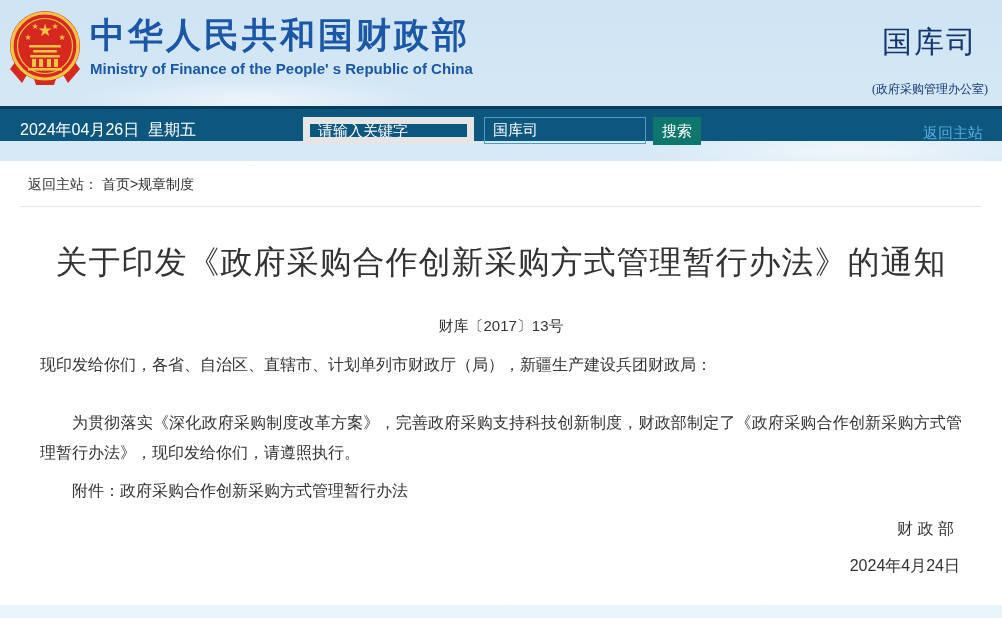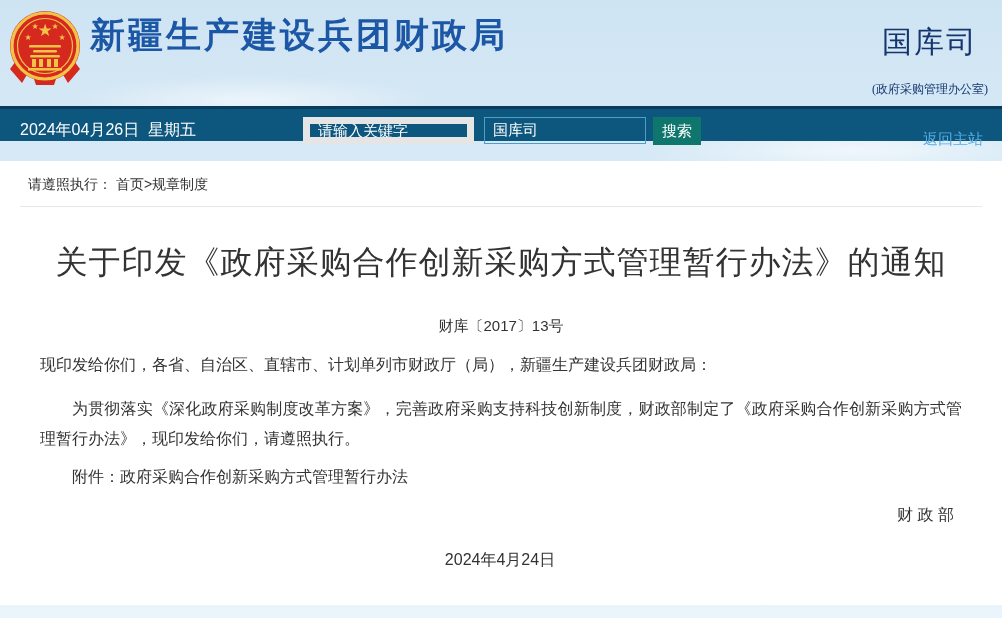--- a/index.html
+++ b/index.html
@@ -86,21 +86,21 @@
   }
   .nav-search-btn {
     position: absolute; left: 653px; top: 8px;
     width: 48px; height: 28px;
     background: #0f766e;
     border: none; color: #ffffff; font-size: 15px;
     cursor: pointer;
     font-family: "Liberation Sans", sans-serif;
   }
   .nav-home-link {
-    position: absolute; right: 19px; top: 9px; height: 42px;
+    position: absolute; right: 19px; top: 3px; height: 42px;
     display: flex; align-items: center;
     color: #57ace0; font-size: 15px;
     text-decoration: none; cursor: pointer;
   }
 
   
   .sky-band { height: 20px; flex: 0 0 auto; }
 
   
   .main {
@@ -128,39 +128,39 @@
   .doc-number {
     margin-top: 32px;
     text-align: center;
     font-size: 15px; color: #333333;
   }
   .salutation {
     margin-top: 17px;
     font-size: 16px; line-height: 24px;
   }
   .body-para {
-    margin-top: 17px;
+    margin-top: 31px;
     font-size: 16px; line-height: 30px;
     text-indent: 2em;
     text-align: justify;
   }
   .attachment-line {
     margin-top: 11px;
     font-size: 16px; line-height: 24px;
     text-indent: 2em;
   }
   .attachment-name { cursor: pointer; }
   .signature {
     margin-top: 16px;
     text-align: right; padding-right: 8px;
     font-size: 16px;
   }
   .sign-date {
-    margin-top: 24px;
-    text-align: center; padding-right: 2px;
+    margin-top: 16px;
+    text-align: right; padding-right: 2px;
     font-size: 16px;
   }
 </style>
 </head>
 <body>
 
 <div class="page">
 
   <div class="header">
     <svg class="emblem" viewBox="0 0 74 82" xmlns="http://www.w3.org/2000/svg">
@@ -182,41 +182,42 @@
       <rect x="21" y="36" width="32" height="2.6" rx="1.2" fill="#f2c347"></rect>
       <rect x="25" y="41" width="24" height="2.4" rx="1.2" fill="#f2c347"></rect>
       <rect x="22" y="46" width="30" height="2.4" rx="1.2" fill="#f2c347"></rect>
       <rect x="24" y="50" width="4" height="8" fill="#f2c347"></rect>
       <rect x="31" y="50" width="4" height="8" fill="#f2c347"></rect>
       <rect x="39" y="50" width="4" height="8" fill="#f2c347"></rect>
       <rect x="46" y="50" width="4" height="8" fill="#f2c347"></rect>
       <rect x="20" y="59" width="34" height="2.6" fill="#f2c347"></rect>
     </svg>
     <div class="brand">
-      <div class="brand-cn">新疆生产建设兵团财政局</div>
+      <div class="brand-cn">中华人民共和国财政部</div>
+      <div class="brand-en">Ministry of Finance of the People' s Republic of China</div>
     </div>
     <div class="dept">
       <div class="dept-name">国库司</div>
       <div class="dept-sub">(政府采购管理办公室)</div>
     </div>
   </div>
 
   <div class="navbar">
     <div class="nav-date">2024年04月26日  星期五</div>
     <input class="nav-search-input" type="text" placeholder="请输入关键字" style="">
     <div class="nav-scope">国库司</div>
     <button class="nav-search-btn">搜索</button>
     <a class="nav-home-link">返回主站</a>
   </div>
 
   <div class="sky-band"></div>
 
   <div class="main">
     <div class="breadcrumb-row">
-      <span>请遵照执行：</span>
+      <span>返回主站：</span>
       <span class="crumb-link">首页</span><span>&gt;</span><span class="crumb-link">规章制度</span>
     </div>
     <hr class="divider">
 
     <div class="article">
       <h1 class="article-title">关于印发《政府采购合作创新采购方式管理暂行办法》的通知</h1>
       <div class="doc-number">财库〔2017〕13号</div>
       <p class="salutation">现印发给你们，各省、自治区、直辖市、计划单列市财政厅（局），新疆生产建设兵团财政局：</p>
       <p class="body-para">为贯彻落实《深化政府采购制度改革方案》，完善政府采购支持科技创新制度，财政部制定了《政府采购合作创新采购方式管理暂行办法》，现印发给你们，请遵照执行。</p>
       <p class="attachment-line"><span>附件：</span><span class="attachment-name">政府采购合作创新采购方式管理暂行办法</span></p>

